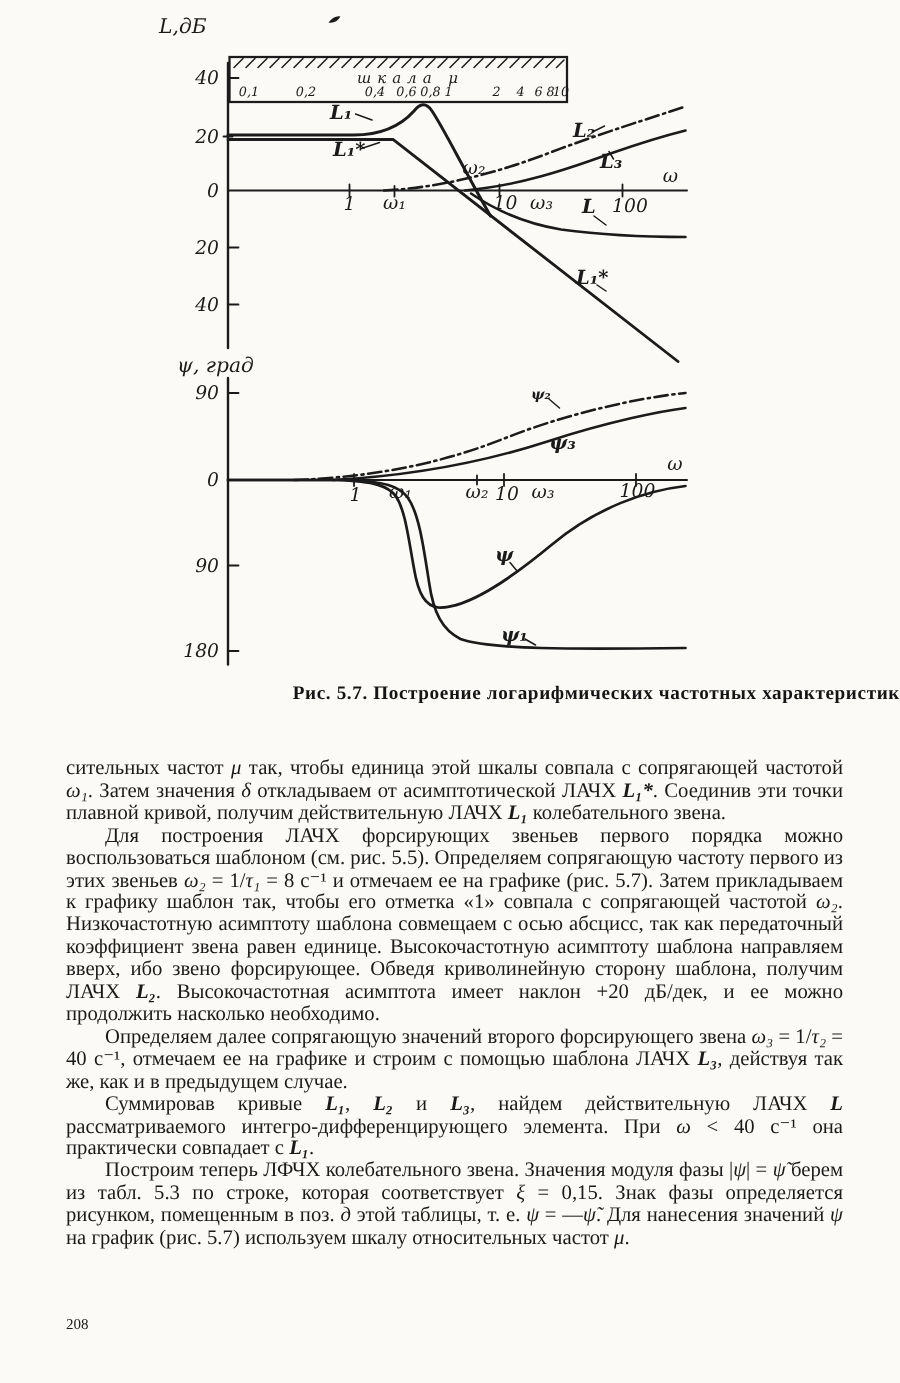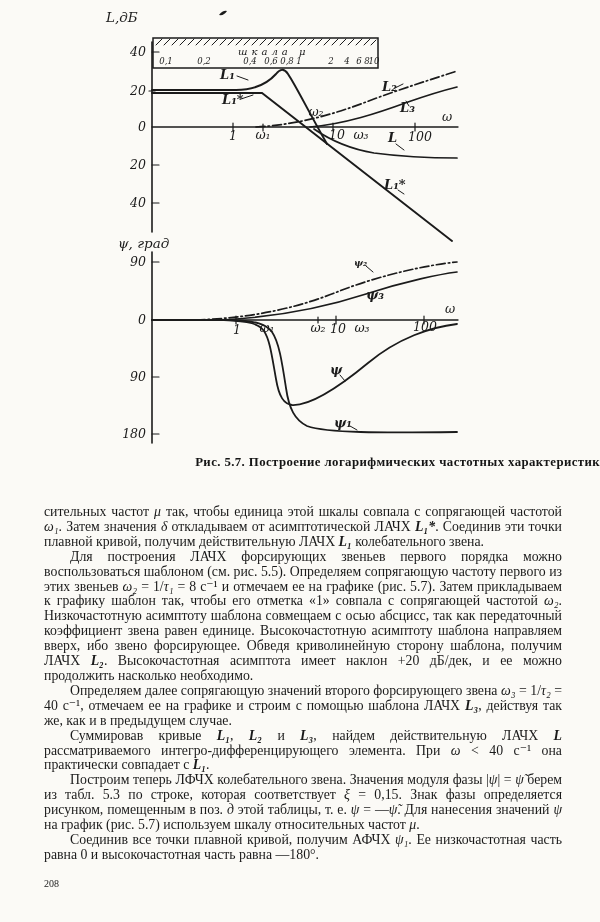--- a/index.html
+++ b/index.html
@@ -146,18 +146,17 @@
   </div>
 
   <div class="caption">Рис. 5.7. Построение логарифмических частотных характеристик</div>
 
   <div class="bodytext">
     <p class="cont"><span class="r-n">сительных частот </span><span class="r-i">μ</span><span class="r-n"> так, чтобы единица этой шкалы совпала с сопрягающей частотой </span><span class="r-i">ω₁</span><span class="r-n">. Затем значения </span><span class="r-i">δ</span><span class="r-n"> откладываем от асимптотической ЛАЧХ </span><span class="r-bi">L₁*</span><span class="r-n">. Соединив эти точки плавной кривой, получим действительную ЛАЧХ </span><span class="r-bi">L₁</span><span class="r-n"> колебательного звена.</span></p>
     <p><span class="r-n">Для построения ЛАЧХ форсирующих звеньев первого порядка можно воспользоваться шаблоном (см. рис. 5.5). Определяем сопрягающую частоту первого из этих звеньев </span><span class="r-i">ω₂</span><span class="r-n"> = 1/</span><span class="r-i">τ₁</span><span class="r-n"> = 8 с⁻¹ и отмечаем ее на графике (рис. 5.7). Затем прикладываем к графику шаблон так, чтобы его отметка «1» совпала с сопрягающей частотой </span><span class="r-i">ω₂</span><span class="r-n">. Низкочастотную асимптоту шаблона совмещаем с осью абсцисс, так как передаточный коэффициент звена равен единице. Высокочастотную асимптоту шаблона направляем вверх, ибо звено форсирующее. Обведя криволинейную сторону шаблона, получим ЛАЧХ </span><span class="r-bi">L₂</span><span class="r-n">. Высокочастотная асимптота имеет наклон +20 дБ/дек, и ее можно продолжить насколько необходимо.</span></p>
     <p><span class="r-n">Определяем далее сопрягающую значений второго форсирующего звена </span><span class="r-i">ω₃</span><span class="r-n"> = 1/</span><span class="r-i">τ₂</span><span class="r-n"> = 40 с⁻¹, отмечаем ее на графике и строим с помощью шаблона ЛАЧХ </span><span class="r-bi">L₃</span><span class="r-n">, действуя так же, как и в предыдущем случае.</span></p>
     <p><span class="r-n">Суммировав кривые </span><span class="r-bi">L₁</span><span class="r-n">, </span><span class="r-bi">L₂</span><span class="r-n"> и </span><span class="r-bi">L₃</span><span class="r-n">, найдем действительную ЛАЧХ </span><span class="r-bi">L</span><span class="r-n"> рассматриваемого интегро-дифференцирующего элемента. При </span><span class="r-i">ω</span><span class="r-n"> &lt; 40 с⁻¹ она практически совпадает с </span><span class="r-bi">L₁</span><span class="r-n">.</span></p>
     <p><span class="r-n">Построим теперь ЛФЧХ колебательного звена. Значения модуля фазы |</span><span class="r-i">ψ</span><span class="r-n">| = </span><span class="r-i">ψ̃</span><span class="r-n"> берем из табл. 5.3 по строке, которая соответствует </span><span class="r-i">ξ</span><span class="r-n"> = 0,15. Знак фазы определяется рисунком, помещенным в поз. </span><span class="r-i">д</span><span class="r-n"> этой таблицы, т. е. </span><span class="r-i">ψ</span><span class="r-n"> = —</span><span class="r-i">ψ̃</span><span class="r-n">. Для нанесения значений </span><span class="r-i">ψ</span><span class="r-n"> на график (рис. 5.7) используем шкалу относительных частот </span><span class="r-i">μ</span><span class="r-n">.</span></p>
-    <p><span class="r-n">Соединив все точки плавной кривой, получим АФЧХ </span><span class="r-i">ψ₁</span><span class="r-n">. Ее низкочастотная часть равна 0 и высокочастотная часть равна —180°.</span></p>
   </div>
 
   <div class="pagenum">208</div>
 
 </div>
 
 </body></html>

